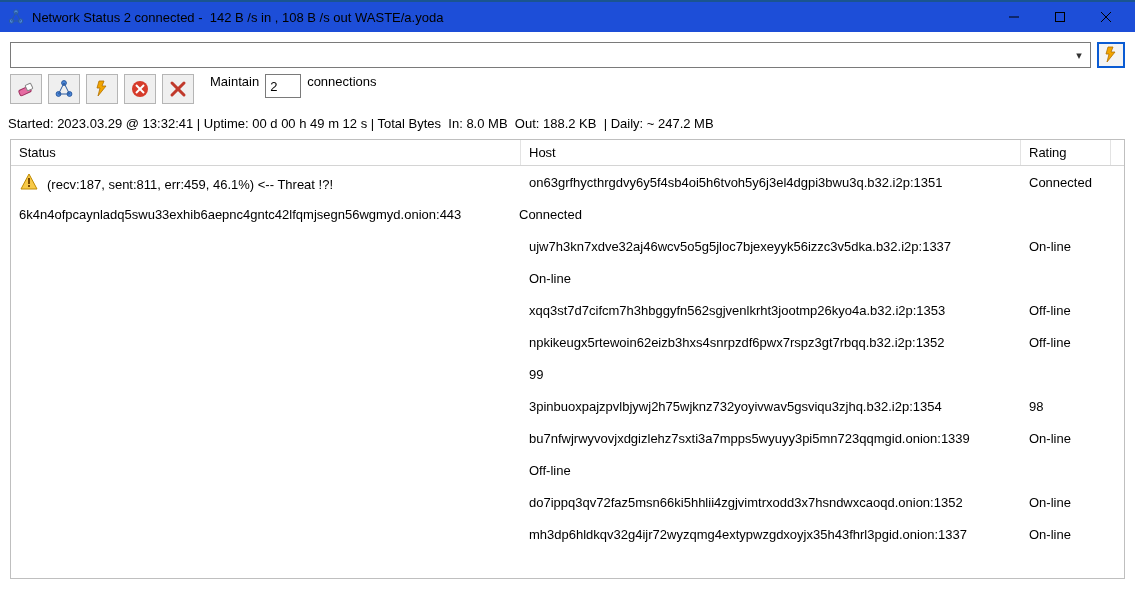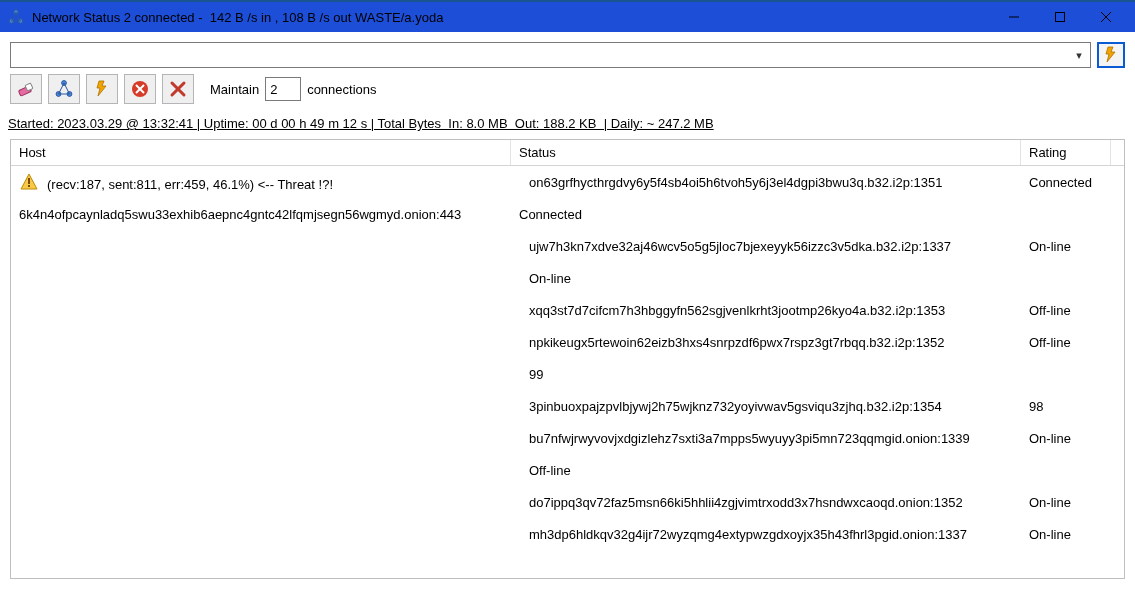--- a/index.html
+++ b/index.html
@@ -47,36 +47,36 @@
   .addrinput .combo-arrow {
     width: 18px; text-align: center; color: #333; font-size: 11px;
   }
   .go-btn {
     width: 28px; height: 26px; border: 2px solid #0a5bd3; background: #f4f4f4;
     display: flex; align-items: center; justify-content: center;
   }
 
   
   .toolrow {
-    display: flex; align-items: center; gap: 6px;
+    display: flex; gap: 6px;
     padding: 0 6px 8px 10px;
   }
   .tbtn {
     width: 32px; height: 30px; border: 1px solid #b5b5b5; background: #efefef;
     display: flex; align-items: center; justify-content: center;
   }
   .maintain-label { margin-left: 10px; }
   .maintain-input {
     width: 36px; height: 24px; border: 1px solid #7a7a7a; text-align: left;
     padding: 2px 4px; font: inherit;
   }
 
   
   .statsline {
-    padding: 4px 20px 8px 8px; white-space: pre; text-decoration: underline;
+    padding: 4px 20px 8px 8px; white-space: pre;
   }
 
   
   .gridwrap {
     margin: 0 10px 10px 10px;
     border: 1px solid #bfbfbf;
     height: 440px;
     overflow: hidden;
   }
   .gridhead {
@@ -194,22 +194,22 @@
   </div>
   <span class="maintain-label">Maintain</span>
   <input class="maintain-input" type="text" value="2" style="">
   <span>connections</span>
 </div>
 
 <div class="statsline">Started: 2023.03.29 @ 13:32:41 | Uptime: 00 d 00 h 49 m 12 s | Total Bytes  In: 8.0 MB  Out: 188.2 KB  | Daily: ~ 247.2 MB</div>
 
 <div class="gridwrap">
   <div class="gridhead">
+    <div class="col col-status">Status</div>
     <div class="col col-host">Host</div>
-    <div class="col col-status">Status</div>
     <div class="col col-rating">Rating</div>
   </div>
   <div class="gridbody" id="gridbody">
       <div class="row">
         <div class="cell col-status">
           <span class="status-icon">
             <svg width="20" height="20" viewBox="0 0 20 20">
               <use href="#ico-warn"></use>
             </svg>
           </span>

